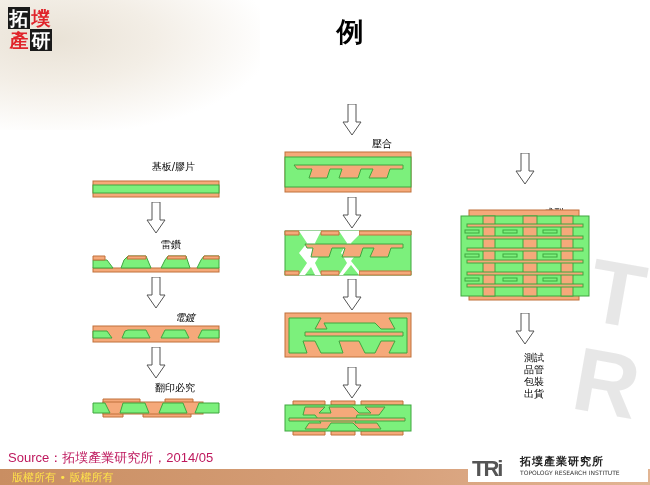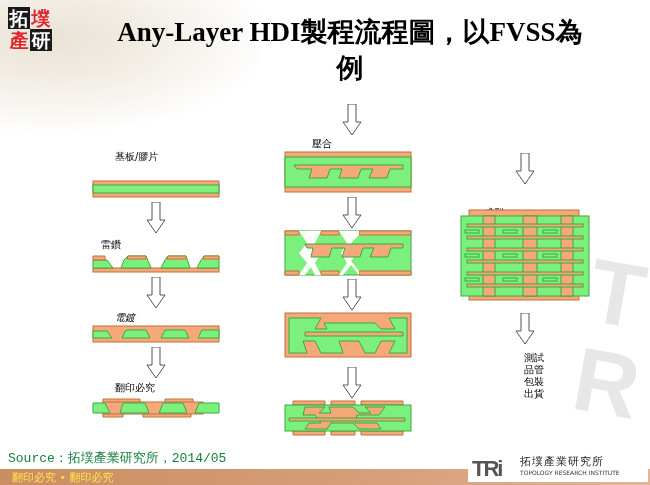--- a/index.html
+++ b/index.html
@@ -8,62 +8,61 @@
   .bg-map { position:absolute; left:0; top:0; width:260px; height:130px;
             background: radial-gradient(ellipse at 20% 30%, #e9e2d6 0%, #f3eee6 35%, rgba(255,255,255,0) 75%); }
   .logo { position:absolute; left:8px; top:7px; width:44px; height:46px; font-family:"DejaVu Sans", sans-serif; }
   .logo .c { position:absolute; width:22px; height:22px; font-size:19px; line-height:22px; text-align:center; font-weight:bold; }
   .logo .c1 { left:0; top:0; background:#1a1a1a; color:#fff; }
   .logo .c2 { left:22px; top:0; color:#e0242b; }
   .logo .c3 { left:0; top:22px; color:#e0242b; }
   .logo .c4 { left:22px; top:22px; background:#1a1a1a; color:#fff; }
   .title { position:absolute; left:70px; top:14px; width:560px; text-align:center;
            font-family:"Liberation Serif", serif; font-weight:bold; font-size:27px; line-height:36px; color:#000; }
-  .label { position:absolute; font-size:10px; color:#000; text-align:left; white-space:nowrap; }
+  .label { position:absolute; font-size:10px; color:#000; text-align:right; white-space:nowrap; }
   .arrow { position:absolute; width:20px; height:32px; }
   .watermark { position:absolute; left:580px; top:250px; width:80px; height:200px; opacity:0.12;
                font-family:"Liberation Sans", sans-serif; font-size:90px; font-weight:bold; color:#444; line-height:90px; transform:rotate(10deg); }
-  .source { position:absolute; left:8px; top:449px; font-size:13px; color:#15803d; font-family:Liberation Mono, monospace; }
+  .source { position:absolute; left:8px; top:449px; font-size:13px; color:#be185d; font-family:Liberation Sans, sans-serif; }
   .footer { position:absolute; left:0; top:469px; width:650px; height:16px;
             background:linear-gradient(90deg,#c98e62 0%,#d7a07a 60%,#e2b594 100%); }
   .footer-text { position:absolute; left:12px; top:1px; font-size:11px; color:#ffe24a; }
   .tri-logo { position:absolute; left:468px; top:452px; width:180px; height:30px; background:#fff; border-radius:10px 0 0 0; }
   .tri-mark { position:absolute; left:4px; top:4px; font-family:"Liberation Sans", sans-serif; font-weight:bold; font-size:22px; color:#555; letter-spacing:-2px; }
-  .tri-cn { position:absolute; left:52px; top:2px; font-size:11px; color:#222; font-weight:normal; letter-spacing:1px;text-align:right; }
+  .tri-cn { position:absolute; left:52px; top:2px; font-size:11px; color:#222; font-weight:bold; letter-spacing:1px;text-align:right; }
   .tri-en { position:absolute; left:52px; top:17px; font-size:6px; color:#333; }
   svg.layer { position:absolute; overflow:visible; }
 </style>
 </head>
 <body>
 
 <div class="bg-map"></div>
 
 <div class="logo">
   <div class="c c1">拓</div>
   <div class="c c2">墣</div>
   <div class="c c3">產</div>
   <div class="c c4">研</div>
 </div>
 
 <div class="title">
-  <div>Any-Layer HDI製程流程圖，以FVSS為</div>
   <div>例</div>
 </div>
 
 <div class="watermark">T<br>R</div>
 
 <svg width="0" height="0" style="position:absolute">
   <defs>
     <symbol id="down-arrow" viewBox="0 0 20 32">
       <path d="M6 0 H14 V18 H19 L10 31 L1 18 H6 Z" fill="#fff" stroke="#555" stroke-width="1"></path>
     </symbol>
   </defs>
 </svg>
 
-<div class="label" style="left:115px;top:150px;width:80px;">基板/膠片</div>
+<div class="label" style="left:115px;top:160px;width:80px;">基板/膠片</div>
 <svg class="layer" style="left:93px;top:181px;" width="126" height="16">
   <rect x="0" y="0" width="126" height="16" fill="#f5a97a" stroke="#c0703a"></rect>
   <rect x="0" y="4" width="126" height="8" fill="#7cf07c" stroke="#3fa63f"></rect>
 </svg>
 <svg class="arrow" style="left:146px;top:202px;">
     <use href="#down-arrow"></use>
   </svg>
 <div class="label" style="left:101px;top:238px;width:80px;">雷鑽</div>
 <svg class="layer" style="left:93px;top:256px;" width="126" height="16">
   <rect x="0" y="12" width="126" height="4" fill="#f5a97a" stroke="#c0703a"></rect>
@@ -151,29 +150,29 @@
     <rect x="42" y="44" width="14" height="3"></rect>
     <rect x="82" y="44" width="14" height="3"></rect>
     <rect x="4" y="68" width="14" height="3"></rect>
     <rect x="42" y="68" width="14" height="3"></rect>
     <rect x="82" y="68" width="14" height="3"></rect>
   </g>
 </svg>
 <svg class="arrow" style="left:515px;top:313px;">
     <use href="#down-arrow"></use>
   </svg>
-<div class="label" style="left:524px;top:352px;width:40px;line-height:12px;">
+<div class="label" style="left:504px;top:352px;width:40px;line-height:12px;">
   <div>測試</div>
   <div>品管</div>
   <div>包裝</div>
   <div>出貨</div>
 </div>
 
 <div class="source">Source：拓墣產業研究所，2014/05</div>
 
 <div class="footer">
-  <div class="footer-text">翻印必究 • 翻印必究</div>
+  <div class="footer-text">版權所有 • 版權所有</div>
 </div>
 <div class="tri-logo">
   <div class="tri-mark">TRi</div>
   <div class="tri-cn">拓墣產業研究所</div>
   <div class="tri-en">TOPOLOGY RESEARCH INSTITUTE</div>
 </div>
 
 </body></html>

